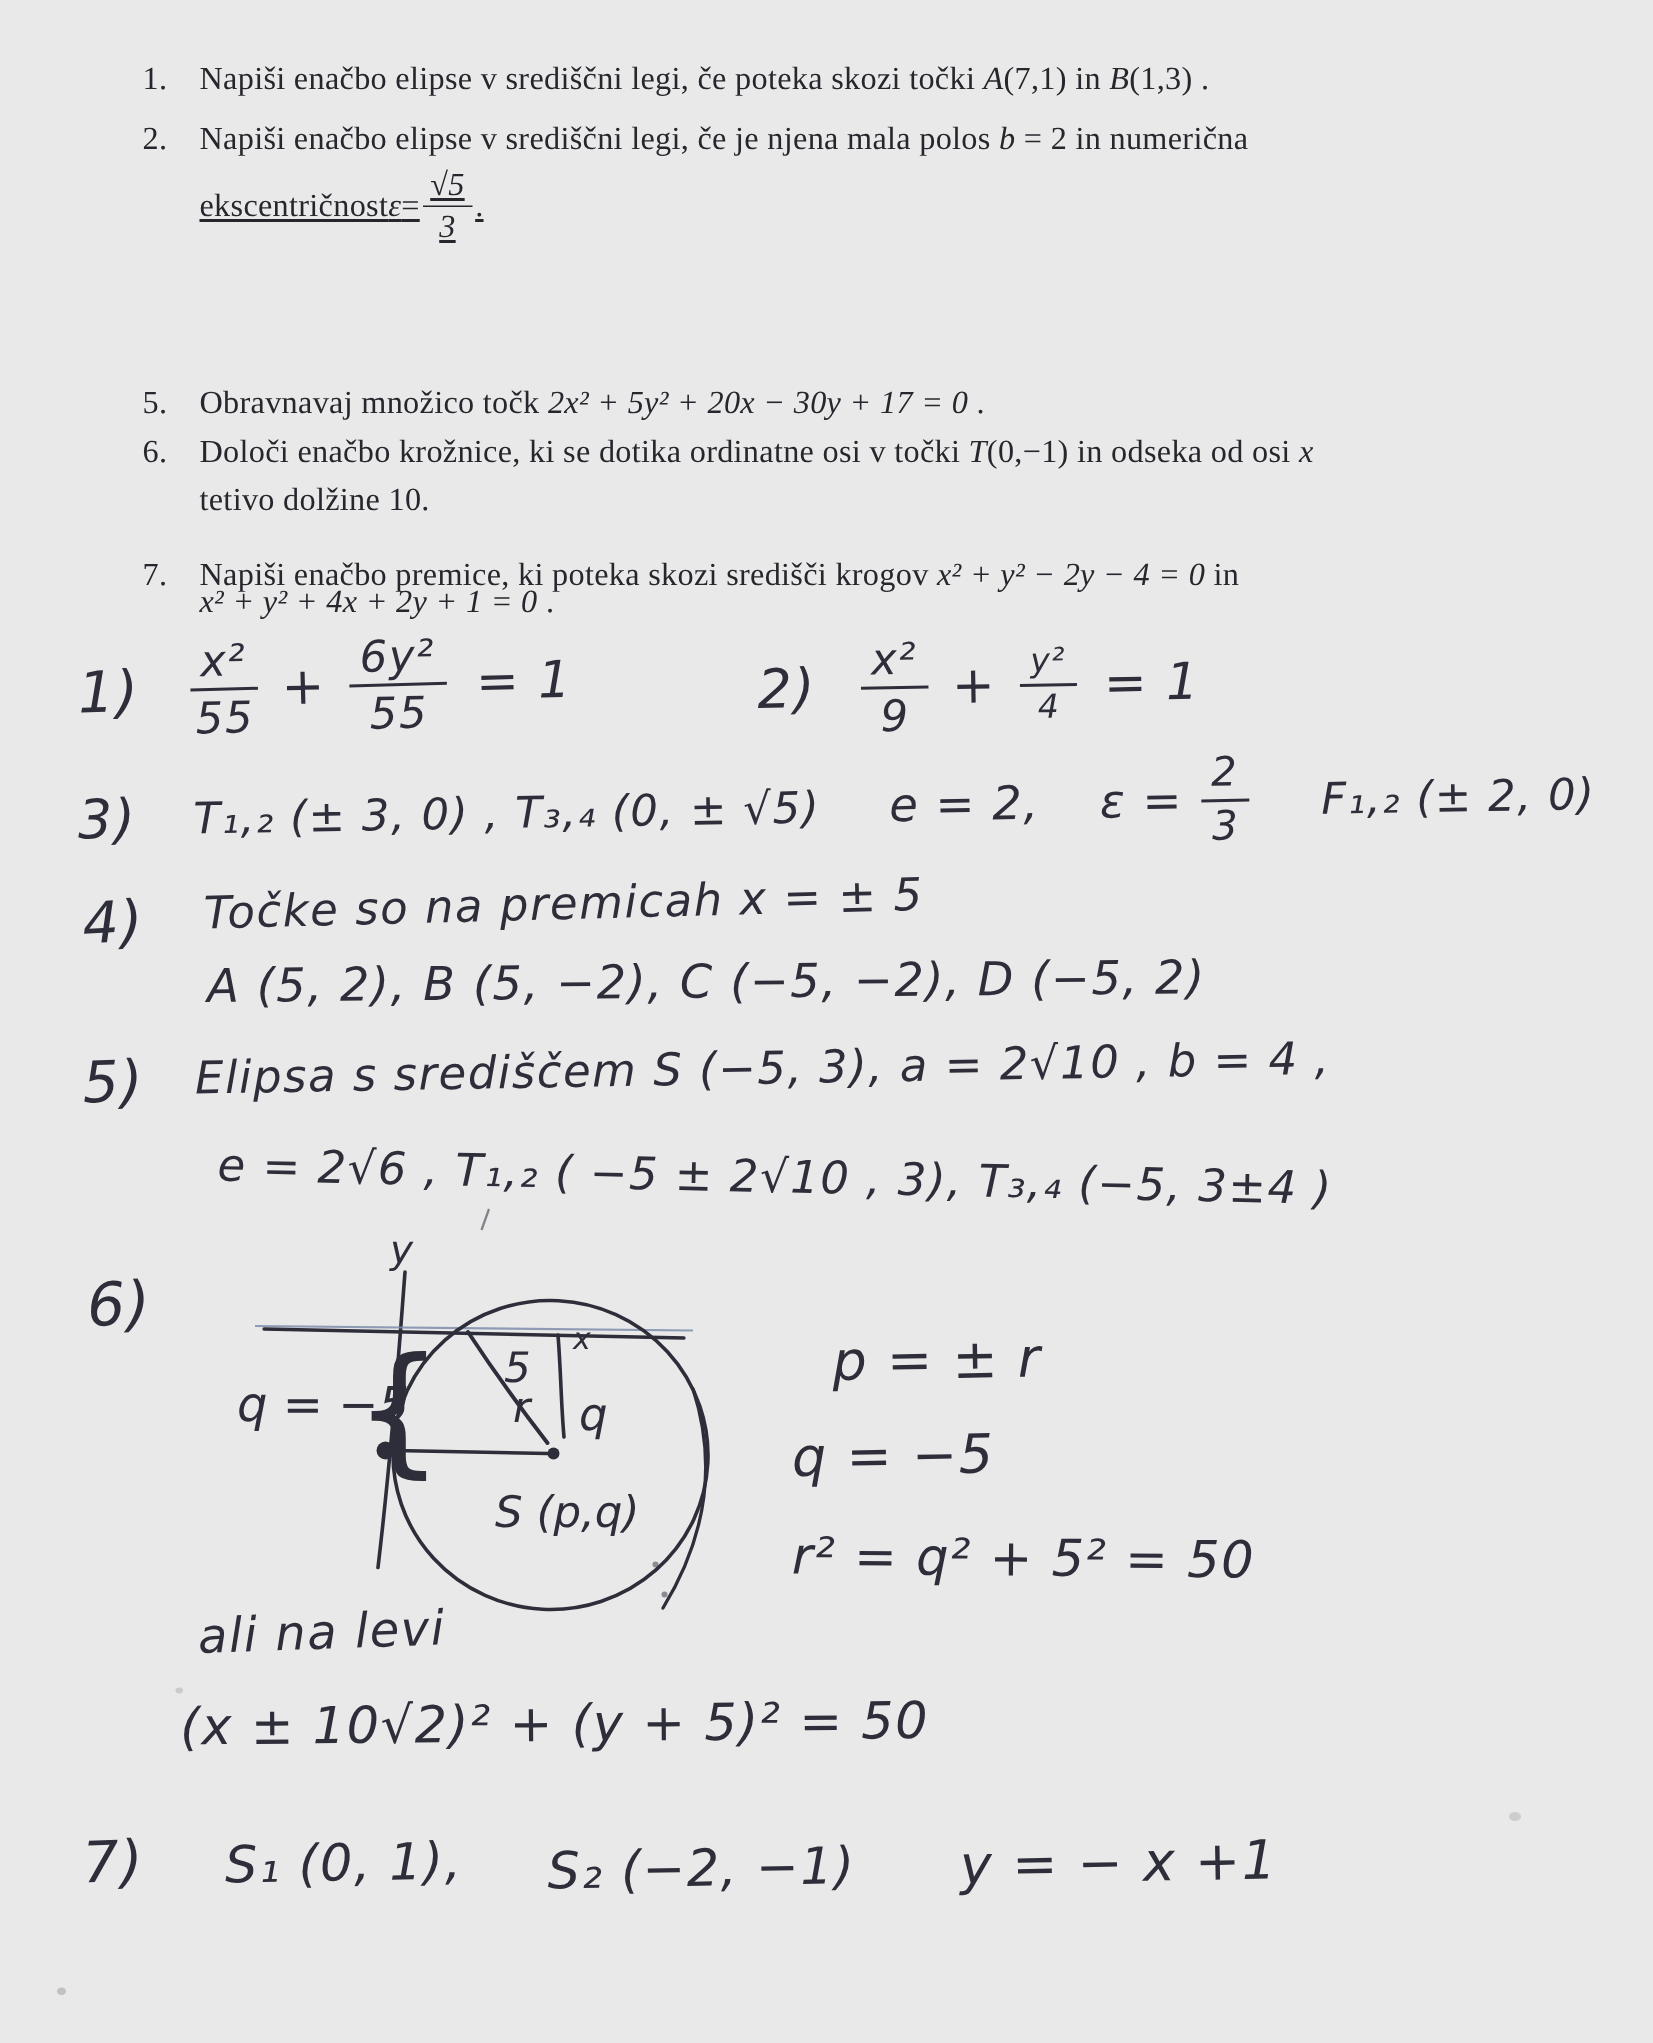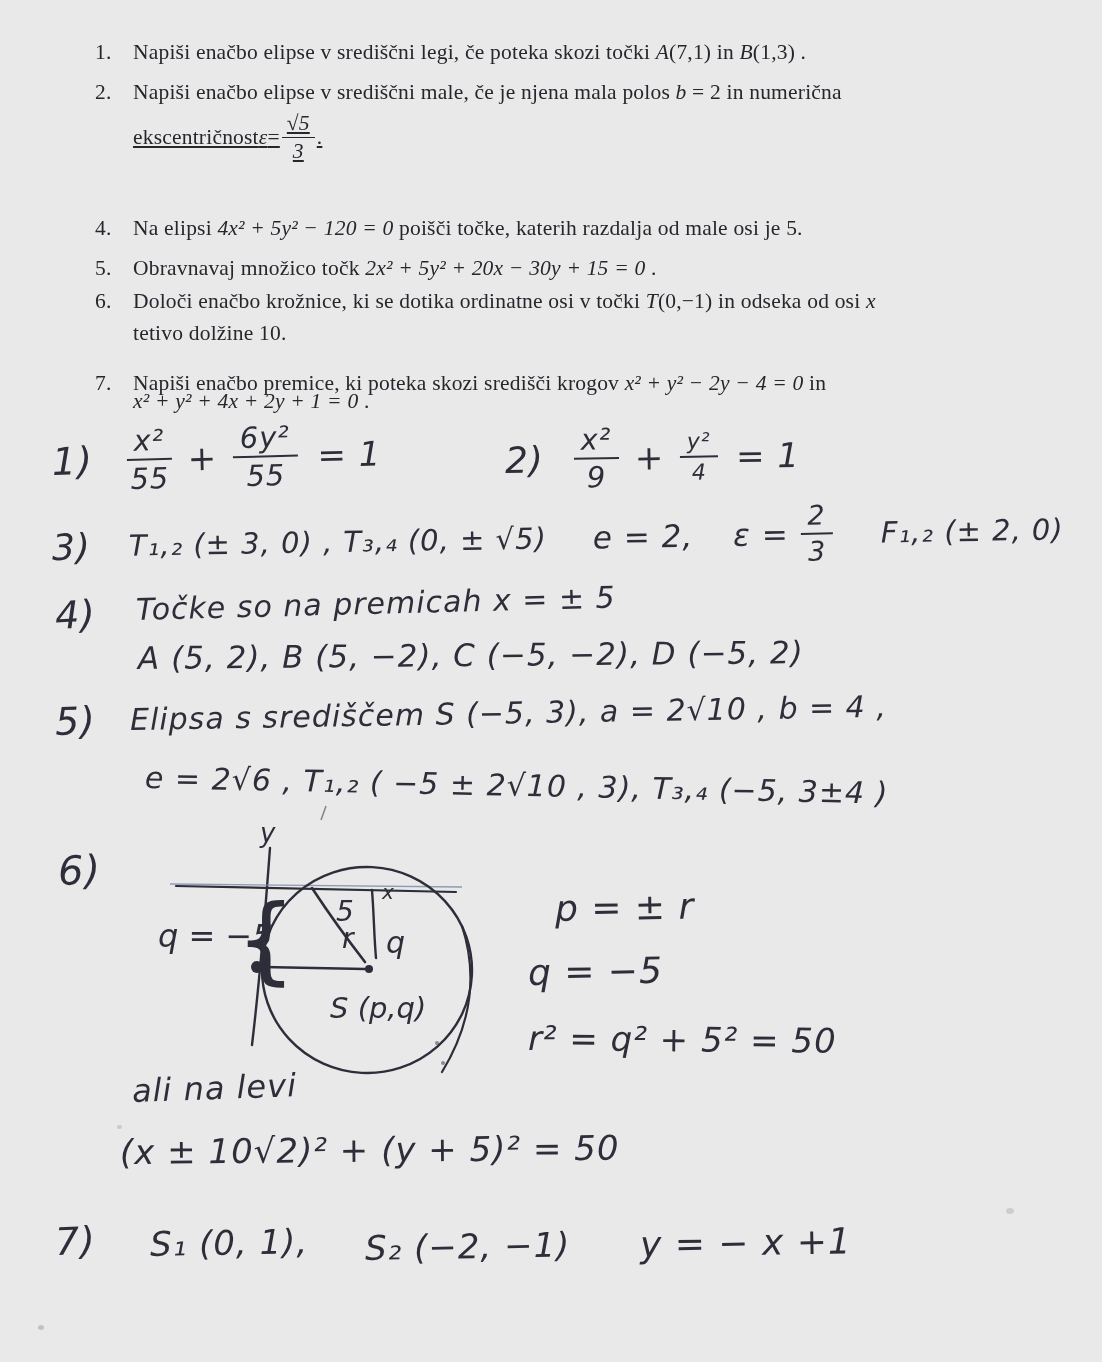--- a/index.html
+++ b/index.html
@@ -36,40 +36,37 @@
 </head>
 <body>
 
 <div class="page">
 
   <div class="prob" style="top:40px">
     <span class="pnum">1.</span><span>Napiši enačbo elipse v središčni legi, če poteka skozi točki </span><i>A</i><span>(7,1)  in  </span><i>B</i><span>(1,3) .</span>
   </div>
 
   <div class="prob" style="top:80px">
-    <span class="pnum">2.</span><span>Napiši enačbo elipse v središčni male, če je njena mala polos  </span><i>b</i><span> = 2  in numerična</span>
+    <span class="pnum">2.</span><span>Napiši enačbo elipse v središčni legi, če je njena mala polos  </span><i>b</i><span> = 2  in numerična</span>
   </div>
   <div class="prob cont pfracline" style="top:106px;height:62px">
     <span>ekscentričnost  </span>
       <i>ε</i>
       <span> = </span>
     <span class="pfrac">
       <span class="fn">√5</span>
       <span class="fd">3</span>
     </span>
     <span> .</span>
   </div>
 
 
-  <div class="prob" style="top:216px">
-    <span class="pnum">4.</span><span>Na elipsi  </span><i>4x² + 5y² − 120 = 0</i><span>  poišči točke, katerih razdalja od male osi je 5.</span>
-  </div>
 
   <div class="prob" style="top:256px">
-    <span class="pnum">5.</span><span>Obravnavaj množico točk  </span><i>2x² + 5y² + 20x − 30y + 15 = 0</i><span> .</span>
+    <span class="pnum">5.</span><span>Obravnavaj množico točk  </span><i>2x² + 5y² + 20x − 30y + 17 = 0</i><span> .</span>
   </div>
 
   <div class="prob" style="top:289px">
     <span class="pnum">6.</span><span>Določi enačbo krožnice, ki se dotika ordinatne osi v točki  </span><i>T</i><span>(0,−1)</span><span>  in odseka od osi  </span><i>x</i>
   </div>
   <div class="prob cont" style="top:321px">
     <span>tetivo dolžine 10.</span>
   </div>
 
   <div class="prob" style="top:371px">

